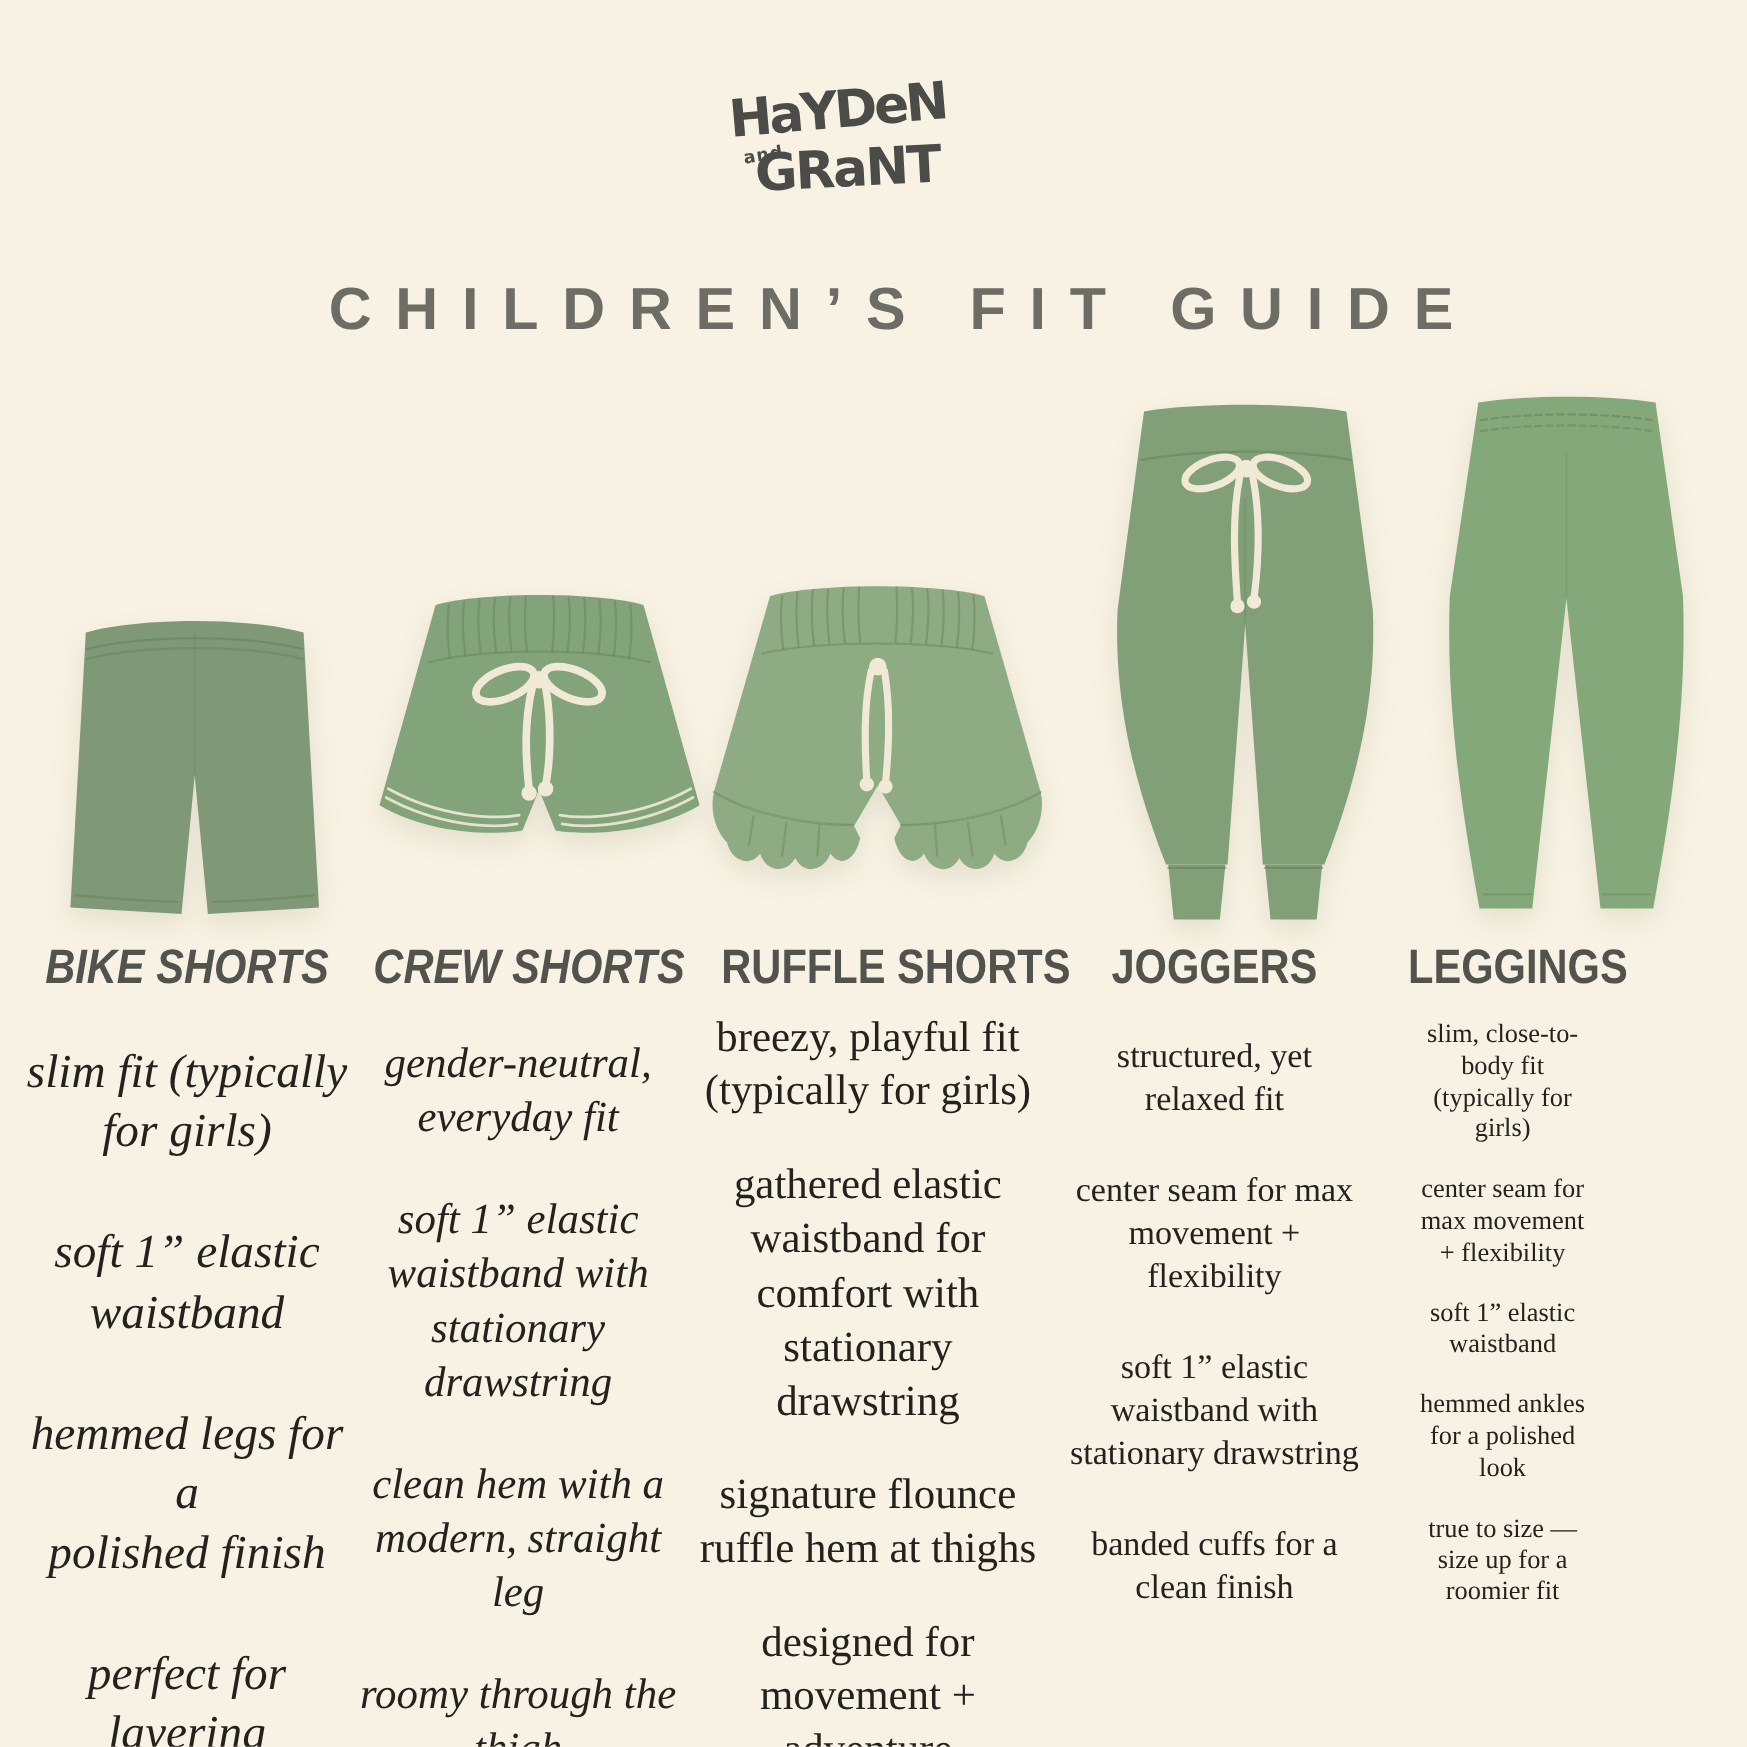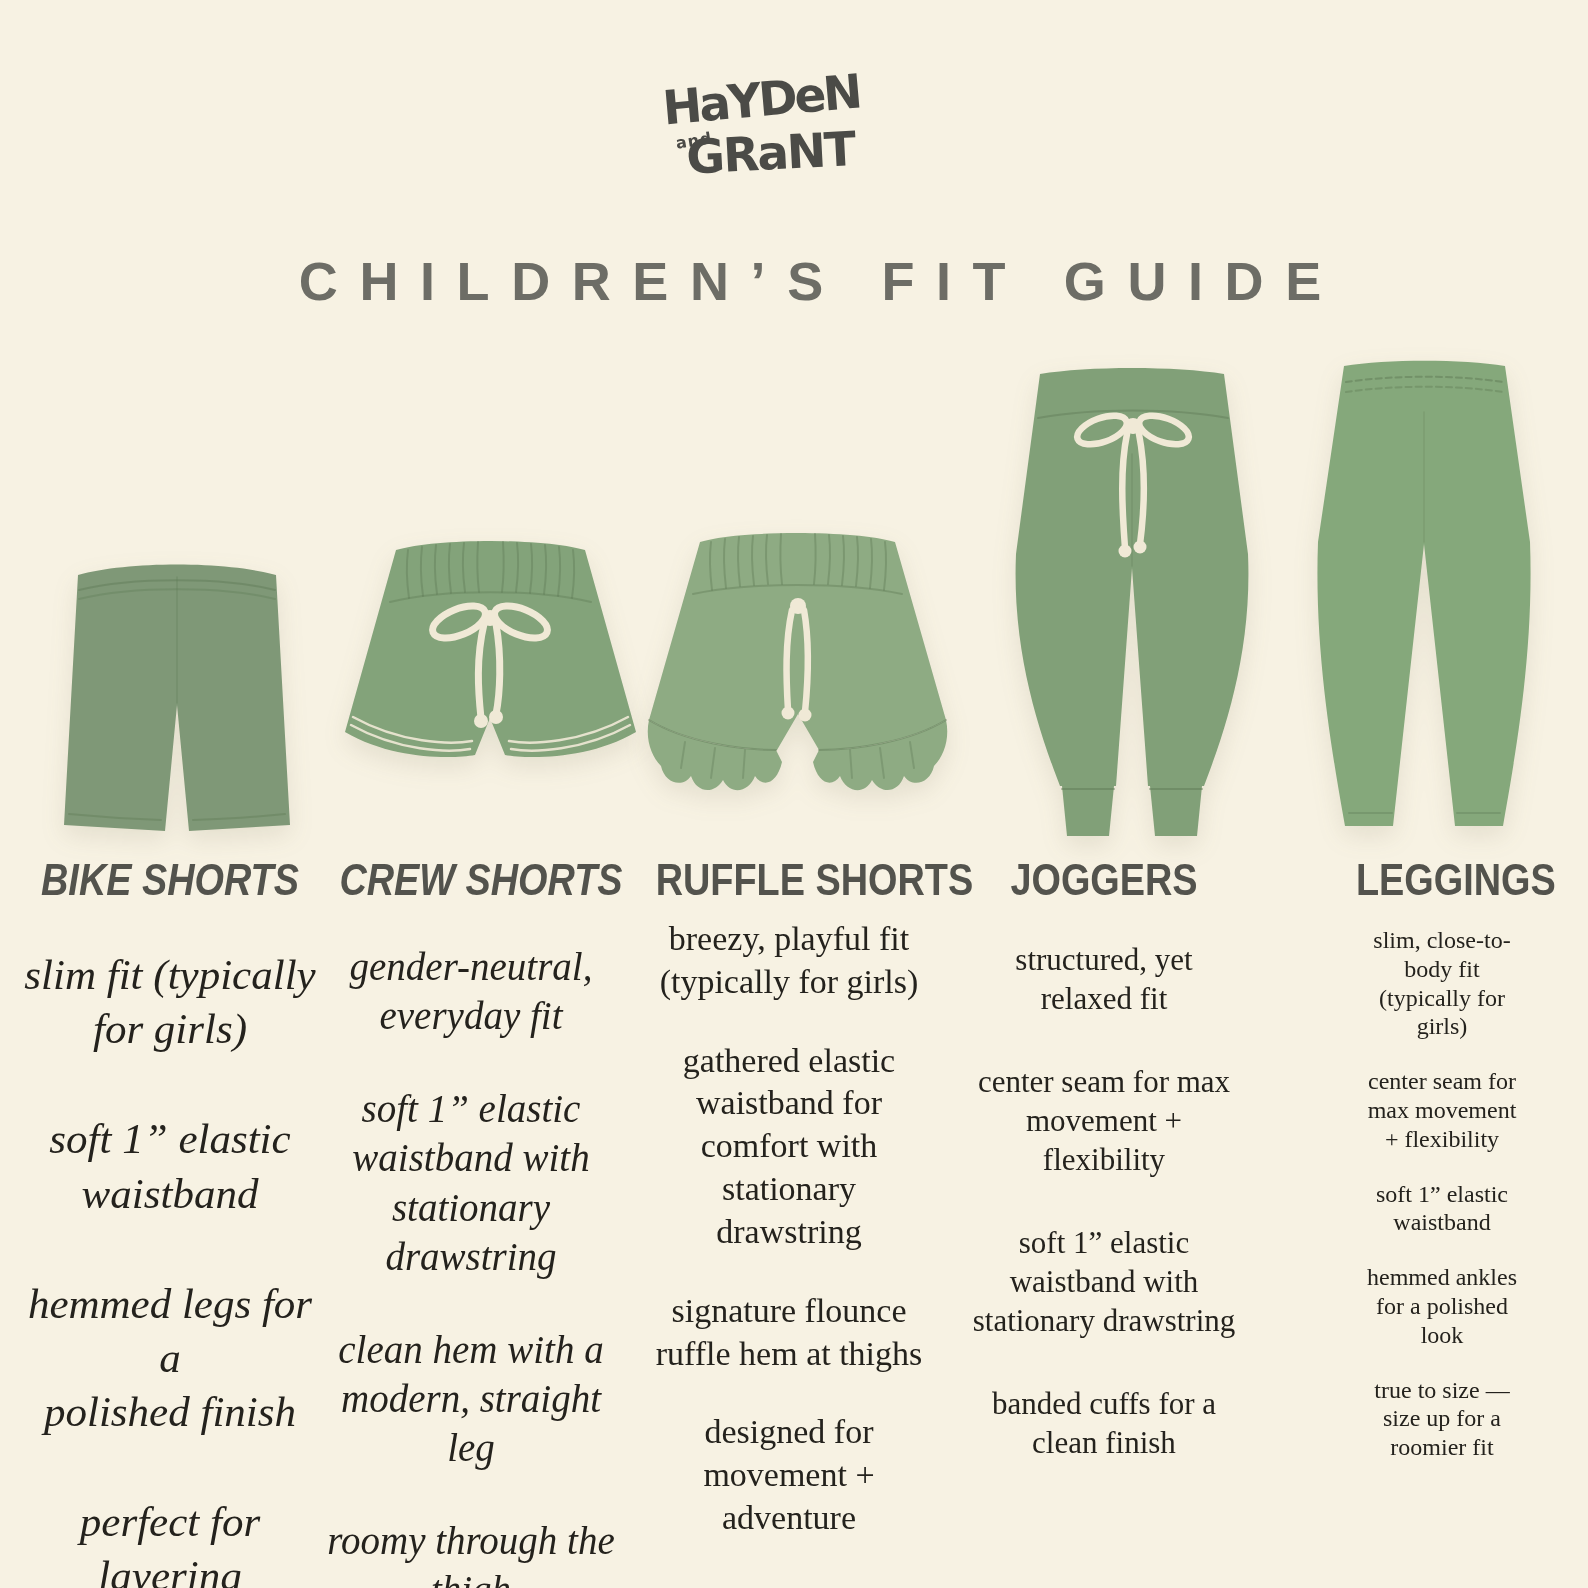--- a/index.html
+++ b/index.html
@@ -67,25 +67,25 @@
   }
   .col p{margin:0;line-height:1.26;white-space:pre-line;}
   .c1{left:20px;width:300px;font-style:italic;}
   .c1 h2{margin-bottom:46px;}
   .c1 p{font-size:43px;margin-bottom:56px;}
   .c2{left:318px;width:306px;font-style:italic;}
   .c2 h2{margin-bottom:40px;}
   .c2 p{font-size:39px;margin-bottom:44px;}
   .c3{left:634px;width:310px;}
   .c3 h2{margin-bottom:16px;}
-  .c3 p{font-size:34px;margin-bottom:36px;}
+  .c3 p{font-size:39px;margin-bottom:36px;}
   .c4{left:942px;width:324px;}
   .c4 h2{margin-bottom:38px;}
   .c4 p{font-size:31px;margin-bottom:44px;}
-  .c5{left:1342px;width:200px;}
+  .c5{left:1266px;width:200px;}
   .c5 h2{margin-bottom:24px;}
   .c5 p{font-size:24px;margin-bottom:26px;line-height:1.2;}
 </style>
 </head>
 <body>
 
 <div class="page">
 
   <svg class="logo" viewBox="0 0 240 150" aria-hidden="true">
     <g transform="rotate(-5 120 75)">

